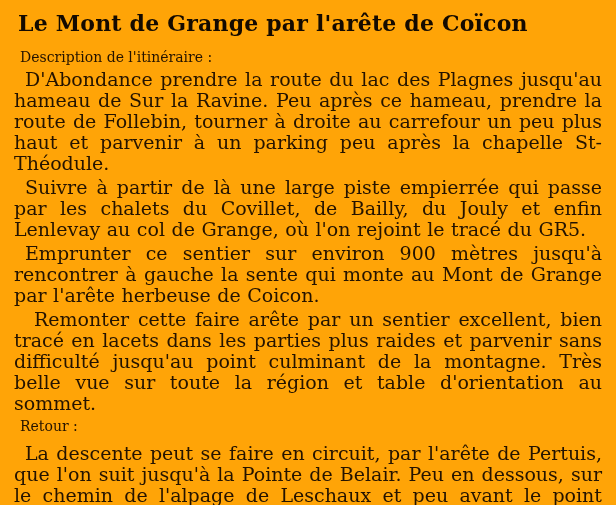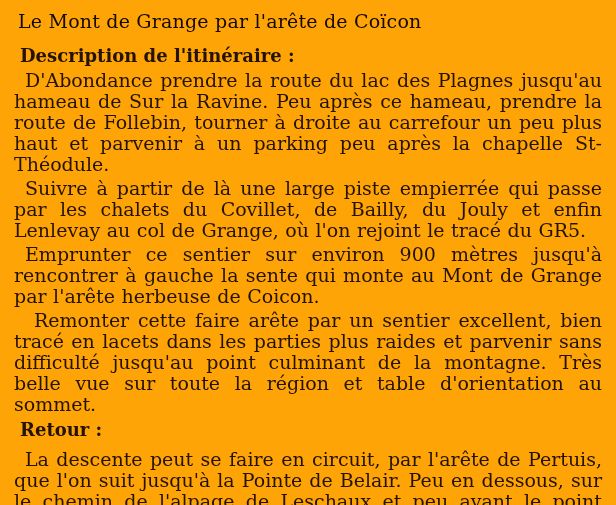--- a/index.html
+++ b/index.html
@@ -14,30 +14,30 @@
     color: #241300;
     font-family: "DejaVu Serif", "Liberation Serif", serif;
   }
   .page {
     width: 616px;
     height: 505px;
     box-sizing: border-box;
     padding-top: 8px;
   }
   .page-title {
-    font-size: 19px;
-    font-weight: normal;
+    font-size: 22px;
+    font-weight: bold;
     color: #140a00;
     margin: 2px 14px 0 18px;
     letter-spacing: 0.2px;
     white-space: nowrap;
   }
   .section-heading {
-    font-size: 18px;
-    font-weight: bold;
+    font-size: 14px;
+    font-weight: normal;
     margin: 13px 14px 4px 20px;
   }
   .section-heading.tight {
     margin-top: 4px;
     margin-bottom: 9px;
   }
   .para {
     font-size: 19px;
     line-height: 21px;
     text-align: justify;

